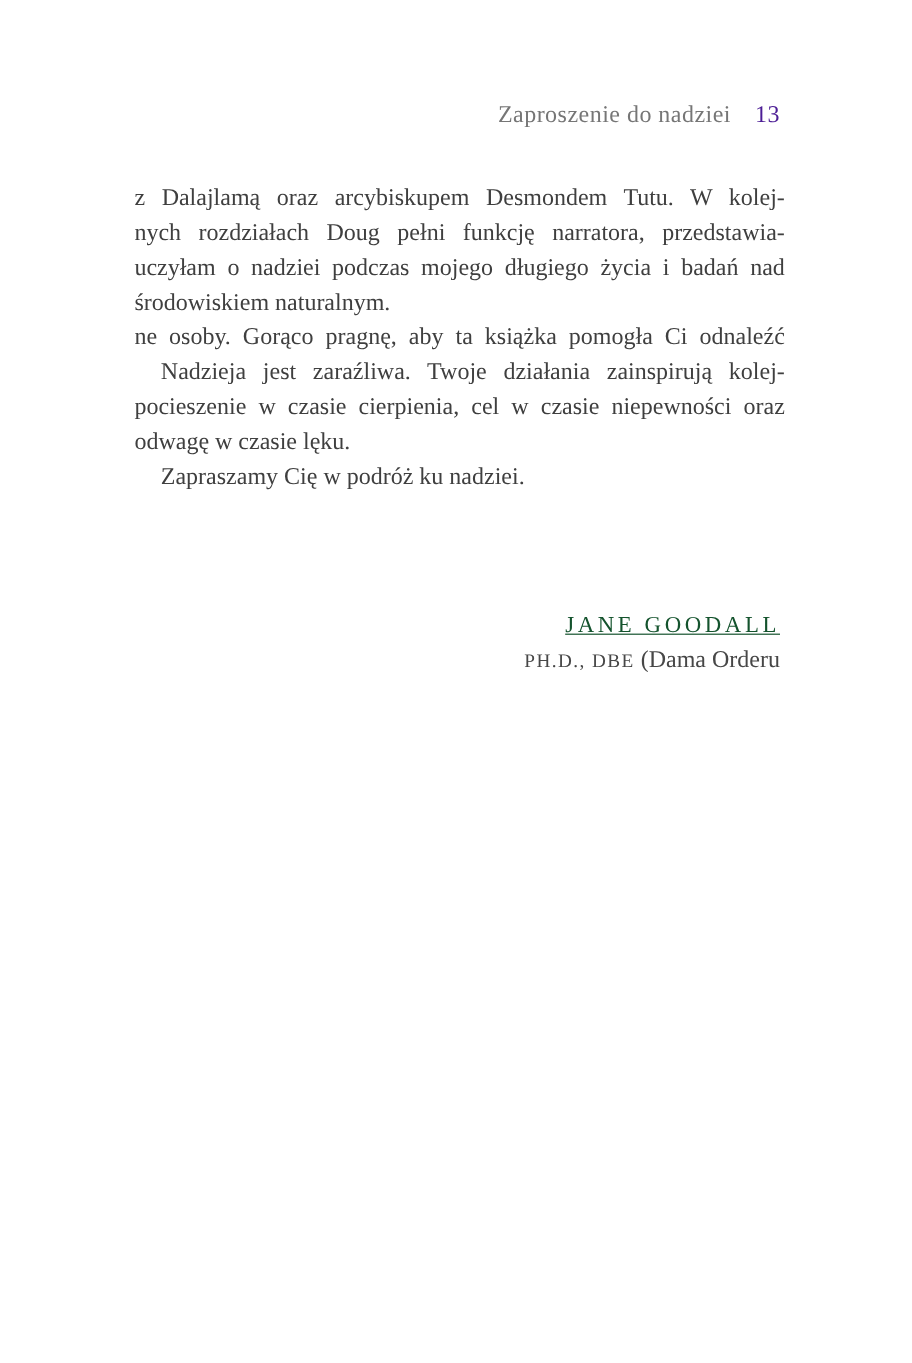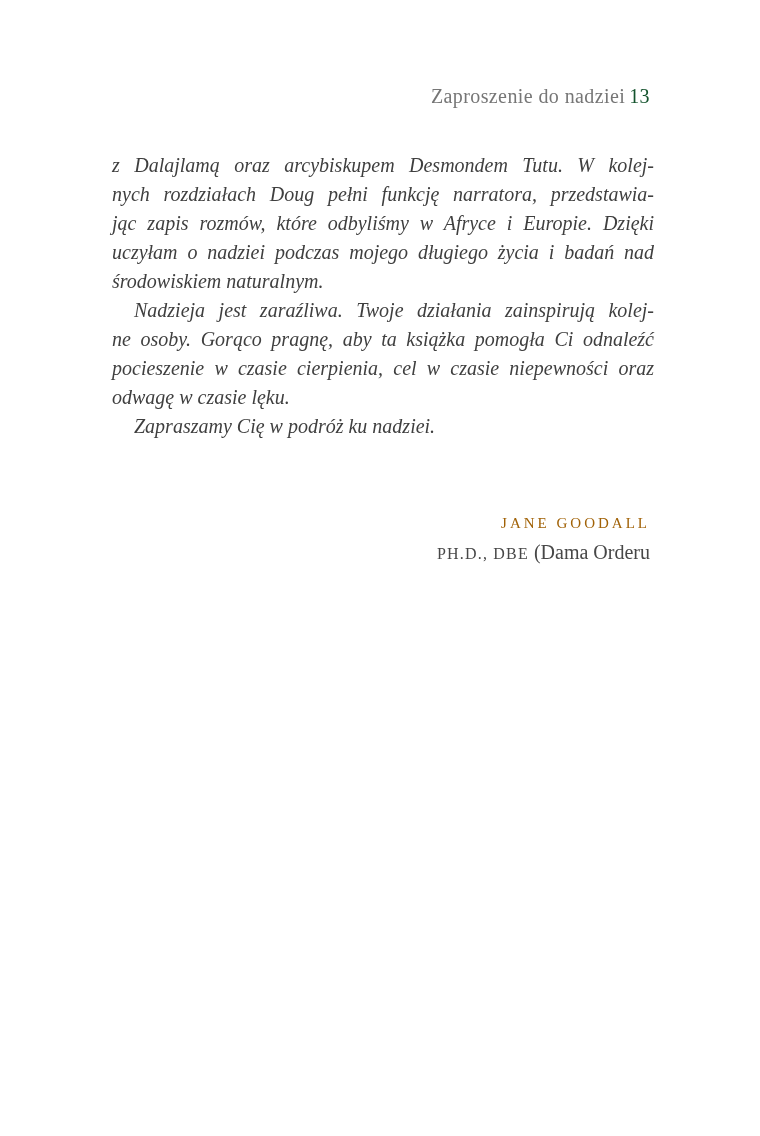--- a/index.html
+++ b/index.html
@@ -22,33 +22,32 @@
     left: 112px;
     right: 110px;
     text-align: right;
     font-size: 20px;
     line-height: 24px;
     color: #767676;
     letter-spacing: 0.4px;
   }
   .page-number {
     display: inline-block;
-    margin-left: 4px;
-    color: #14532d;
+    margin-left: 20px;
+    color: #4c1d95;
   }
   
   .body-text {
     position: absolute;
     top: 151px;
     left: 112px;
     right: 106px;
     font-size: 20px;
     line-height: 29px;
     color: #3f3f3f;
-    font-style: italic;
   }
   .line {
     text-align: justify;
     text-align-last: justify;
     white-space: normal;
   }
   .line.last {
     text-align: justify;
     text-align-last: left;
   }
@@ -60,50 +59,50 @@
     position: absolute;
     top: 507px;
     left: 112px;
     right: 110px;
     text-align: right;
     font-size: 20px;
     line-height: 29px;
     color: #474747;
   }
   .sig-name {
-    font-size: 15px;
+    font-size: 19px;
     letter-spacing: 3px;
-    color: #a16207;
+    color: #14532d;
+    text-decoration: underline;
   }
   .sig-caps {
     font-size: 16px;
     letter-spacing: 1.2px;
     margin-top: 40px;
   }
 </style>
 </head>
 <body>
 
 <div class="page">
 
   <div class="running-header">
     <span>Zaproszenie do nadziei</span><span class="page-number">13</span>
   </div>
 
   <div class="body-text">
     <div>
       <div class="line">z Dalajlamą oraz arcybiskupem Desmondem Tutu. W kolej-</div>
       <div class="line">nych rozdziałach Doug pełni funkcję narratora, przedstawia-</div>
-      <div class="line">jąc zapis rozmów, które odbyliśmy w Afryce i Europie. Dzięki</div>
       <div class="line">uczyłam o nadziei podczas mojego długiego życia i badań nad</div>
       <div class="line last">środowiskiem naturalnym.</div>
     </div>
     <div>
+      <div class="line">ne osoby. Gorąco pragnę, aby ta książka pomogła Ci odnaleźć</div>
       <div class="line indent">Nadzieja jest zaraźliwa. Twoje działania zainspirują kolej-</div>
-      <div class="line">ne osoby. Gorąco pragnę, aby ta książka pomogła Ci odnaleźć</div>
       <div class="line">pocieszenie w czasie cierpienia, cel w czasie niepewności oraz</div>
       <div class="line last">odwagę w czasie lęku.</div>
     </div>
     <div>
       <div class="line last indent">Zapraszamy Cię w podróż ku nadziei.</div>
     </div>
   </div>
 
   <div class="signature">
     <div>

